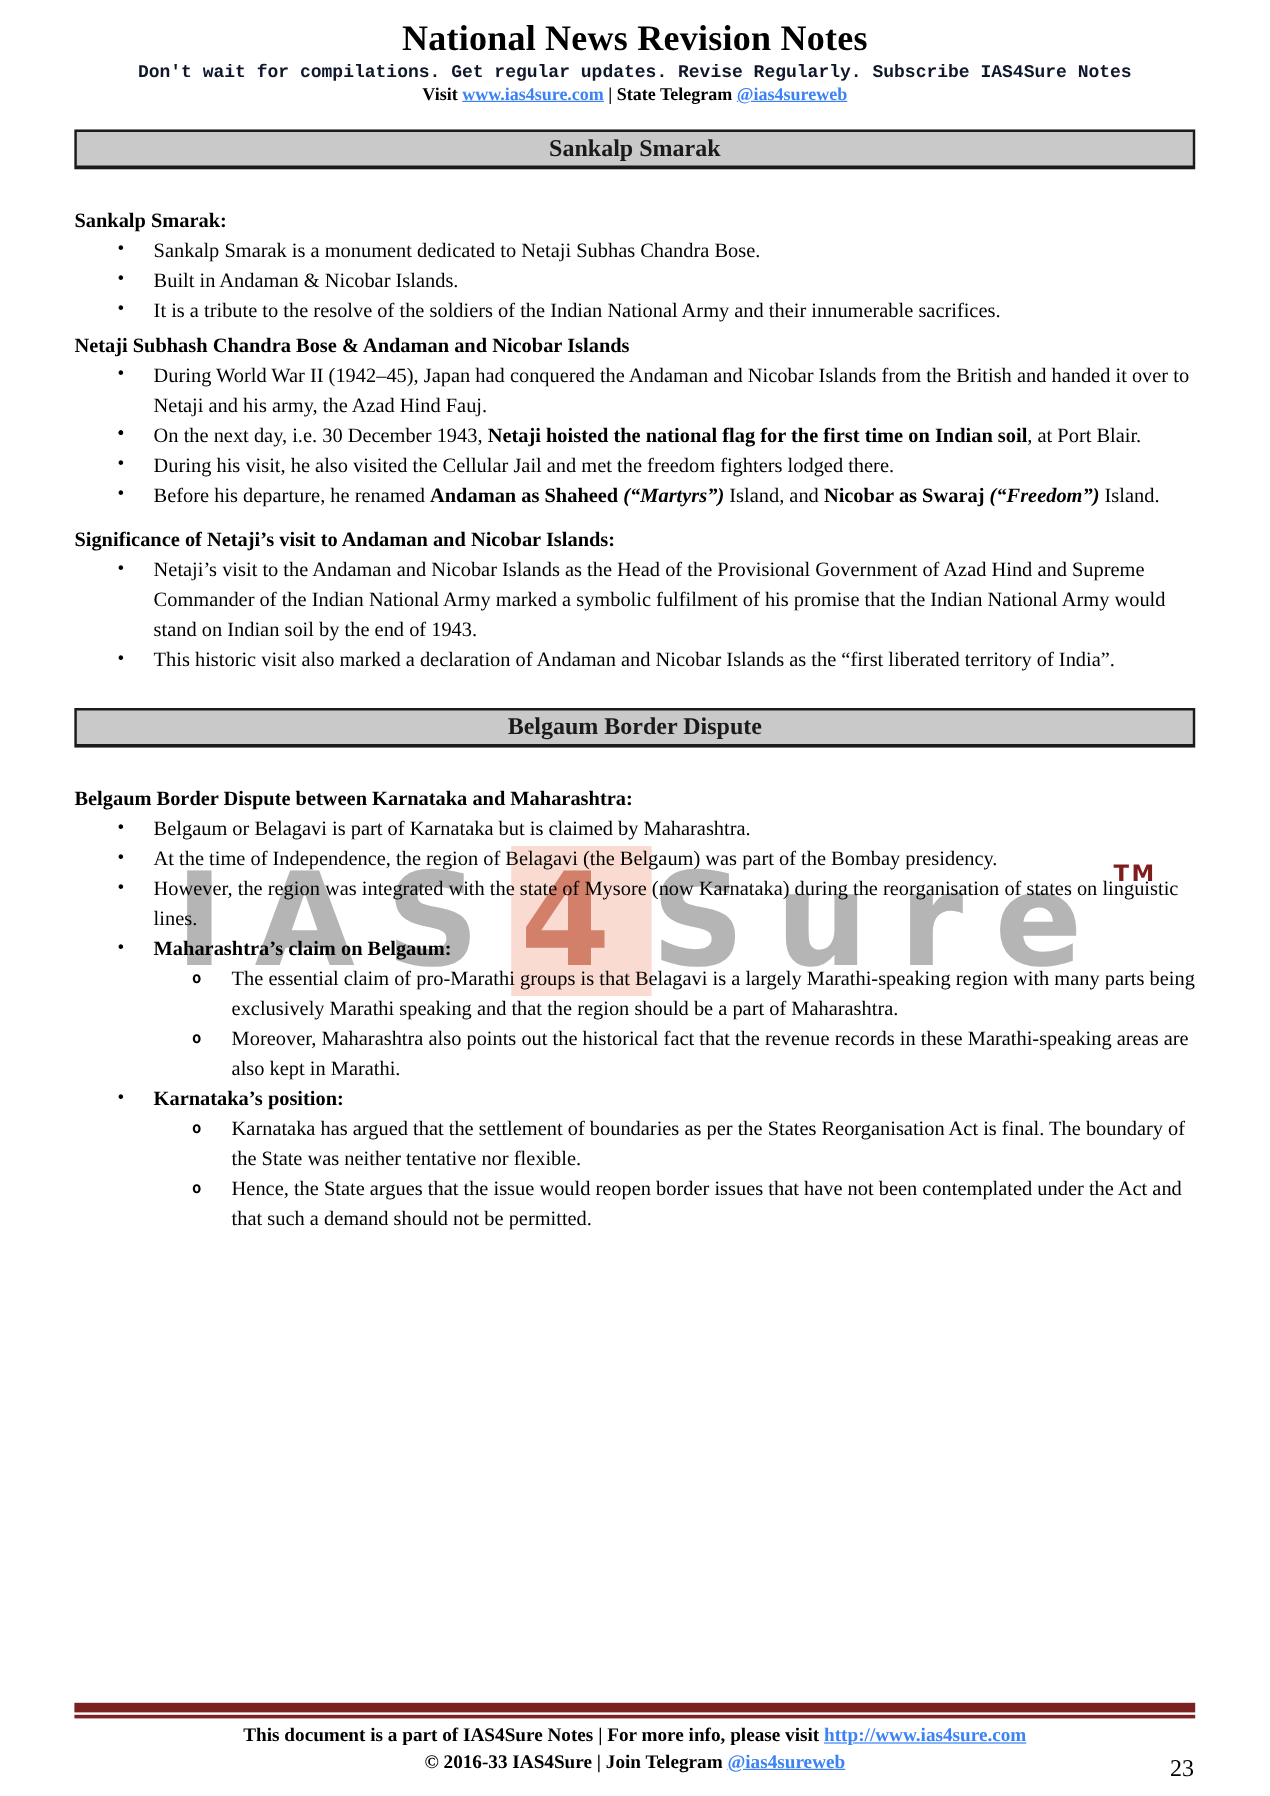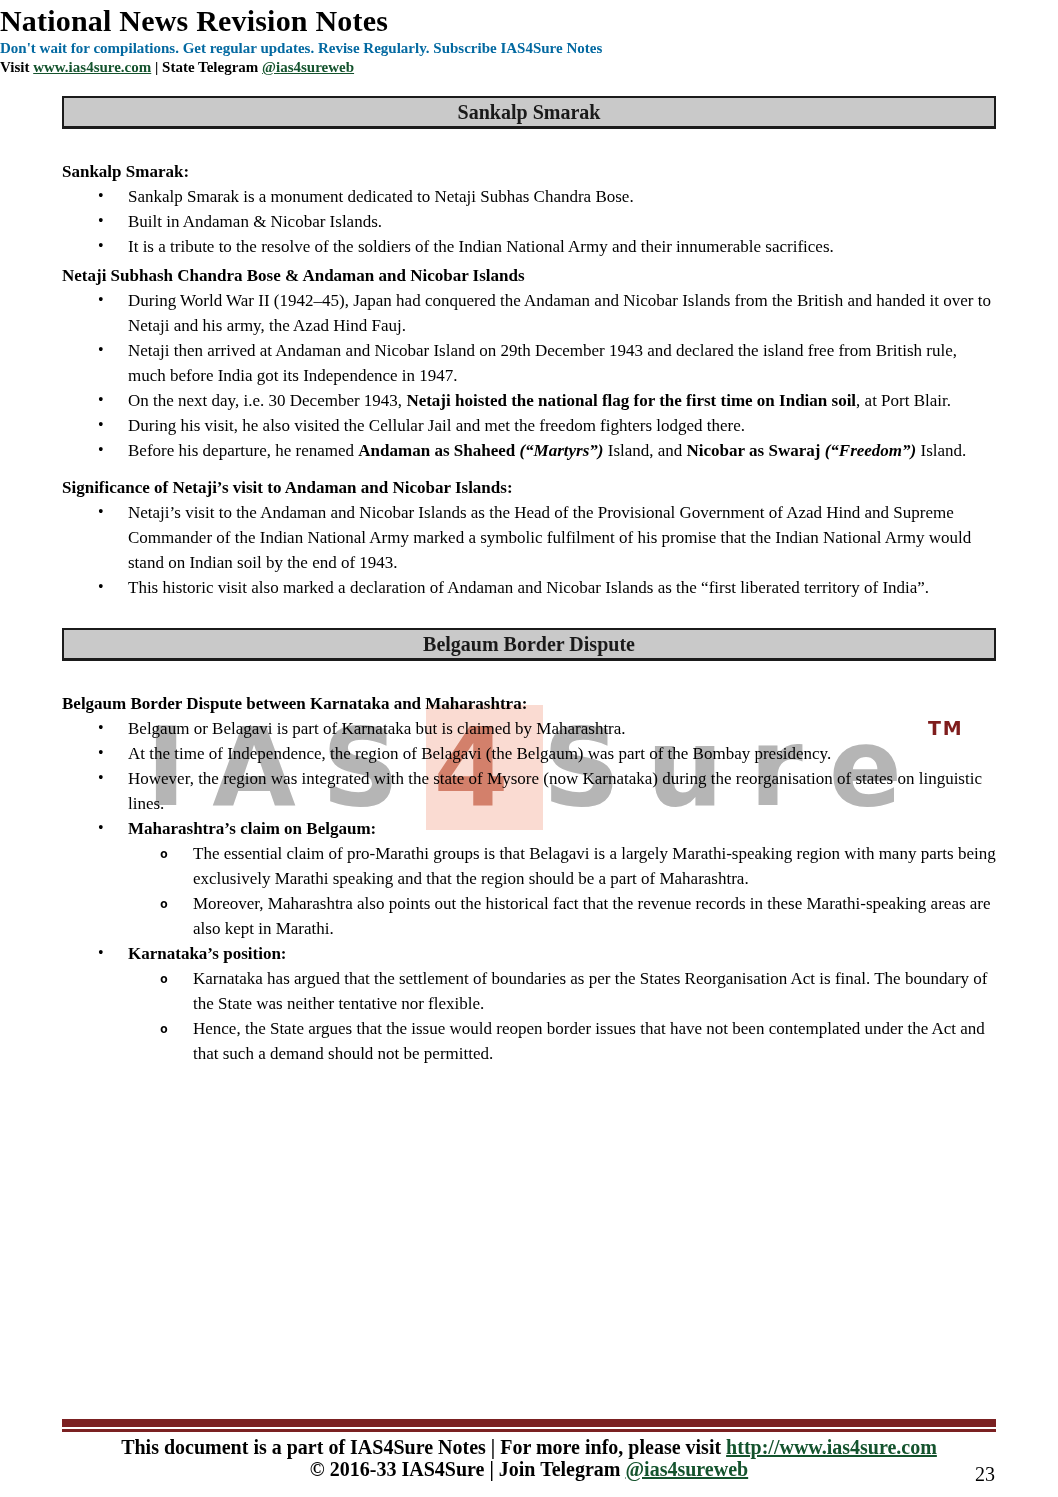--- a/index.html
+++ b/index.html
@@ -1,25 +1,25 @@
 <!DOCTYPE html>
 <html><head>
 <meta charset="utf-8">
 <style>
   html,body{margin:0;padding:0;background:#ffffff;}
   .page{
     position:relative;width:1058px;height:1497px;background:#ffffff;
     font-family:"Liberation Serif",serif;color:#000;overflow:hidden;
   }
   
-  .header{position:relative;z-index:2;text-align:left;padding-top:4px;}
+  .header{position:relative;z-index:2;text-align:center;padding-top:16px;}
   .title{font-size:30px;font-weight:bold;line-height:33px;letter-spacing:.2px;}
-  .subtitle{color:#0369a1;font-weight:bold;font-size:15px;line-height:19px;margin-top:2px;}
+  .subtitle{color:#0f172a;font-weight:bold;font-size:15px;line-height:19px;margin-top:2px;font-family:Liberation Mono, monospace;}
   .visit{font-size:15px;font-weight:bold;line-height:19px;}
-  a.link{color:#14532d;text-decoration:underline;cursor:pointer;}
+  a.link{color:#3b82f6;text-decoration:underline;cursor:pointer;}
   
   .content{position:relative;z-index:1;padding:17px 62px;margin-top:2px;}
   .section-bar{
     border:2px solid #1b1b1b;border-bottom-width:3px;background:#c9c9c9;
     height:28px;line-height:28px;text-align:center;
     font-size:20px;font-weight:bold;color:#1a1a1a;
   }
   .heading{margin:0;font-size:17px;line-height:25px;font-weight:bold;}
   .content, .content li{font-size:17px;line-height:25px;}
   ul.l1,ul.l2{list-style:none;margin:0;padding:0;}
@@ -35,21 +35,21 @@
     font-family:"DejaVu Sans",sans-serif;font-weight:bold;
     font-size:108px;line-height:120px;letter-spacing:26px;
     color:#b5b5b5;white-space:nowrap;user-select:none;
   }
   .watermark .four{background:#fadbd2;color:#d3806b;padding:0 8px;}
   .watermark .tm{font-size:19px;letter-spacing:2px;vertical-align:70px;color:#7f1d1d;}
   
   .footer{position:absolute;z-index:2;left:62px;right:62px;top:1419px;}
   .fbar-thick{height:8px;background:#7b2122;}
   .fbar-thin{height:3px;background:#7b2122;margin-top:2px;}
-  .ftext{text-align:center;font-size:20px;font-weight:bold;line-height:22px;}
+  .ftext{text-align:center;font-size:16px;font-weight:bold;line-height:22px;}
   .ftext.first{margin-top:4px;}
   .page-number{position:absolute;z-index:2;top:1462px;right:63px;font-size:20px;line-height:24px;}
 </style>
 </head>
 <body>
 
 <div class="page">
 
   <div class="watermark"><span>IAS</span><span class="four">4</span><span>Sure</span><span class="tm">TM</span></div>
 
@@ -65,21 +65,21 @@
       <p class="heading"><span class="b">Sankalp Smarak:</span></p>
       <ul class="l1">
         <li><span class="mk1">•</span><span><span>Sankalp Smarak is a monument dedicated to Netaji Subhas Chandra Bose.</span></span></li>
         <li><span class="mk1">•</span><span><span>Built in Andaman &amp; Nicobar Islands.</span></span></li>
         <li><span class="mk1">•</span><span><span>It is a tribute to the resolve of the soldiers of the Indian National Army and their innumerable sacrifices.</span></span></li>
       </ul>
       <div style="height: 4px;"></div>
       <p class="heading"><span class="b">Netaji Subhash Chandra Bose &amp; Andaman and Nicobar Islands</span></p>
       <ul class="l1">
         <li><span class="mk1">•</span><span><span>During World War II (1942–45), Japan had conquered the Andaman and Nicobar Islands from the British and handed it over to Netaji and his army, the Azad Hind Fauj.</span></span></li>
-        <li><span class="mk1">•</span><span><span>Netaji then arrived at Andaman and Nicobar Island on 29th December 1943 and declared the island free from British rule, much before India got its Independence in 1947.</span></span></li>
+        <li><span class="mk1">•</span></li>
         <li><span class="mk1">•</span><span><span>On the next day, i.e. 30 December 1943, </span><span class="b">Netaji hoisted the national flag for the first time on Indian soil</span><span>, at Port Blair.</span></span></li>
         <li><span class="mk1">•</span><span><span>During his visit, he also visited the Cellular Jail and met the freedom fighters lodged there.</span></span></li>
         <li><span class="mk1">•</span><span><span>Before his departure, he renamed </span><span class="b">Andaman as Shaheed </span><span class="b i">(“Martyrs”)</span><span> Island, and </span><span class="b">Nicobar as Swaraj </span><span class="b i">(“Freedom”)</span><span> Island.</span></span></li>
       </ul>
       <div style="height: 12px;"></div>
       <p class="heading"><span class="b">Significance of Netaji’s visit to Andaman and Nicobar Islands:</span></p>
       <ul class="l1">
         <li><span class="mk1">•</span><span><span>Netaji’s visit to the Andaman and Nicobar Islands as the Head of the Provisional Government of Azad Hind and Supreme Commander of the Indian National Army marked a symbolic fulfilment of his promise that the Indian National Army would stand on Indian soil by the end of 1943.</span></span></li>
         <li><span class="mk1">•</span><span><span>This historic visit also marked a declaration of Andaman and Nicobar Islands as the “first liberated territory of India”.</span></span></li>
       </ul>

